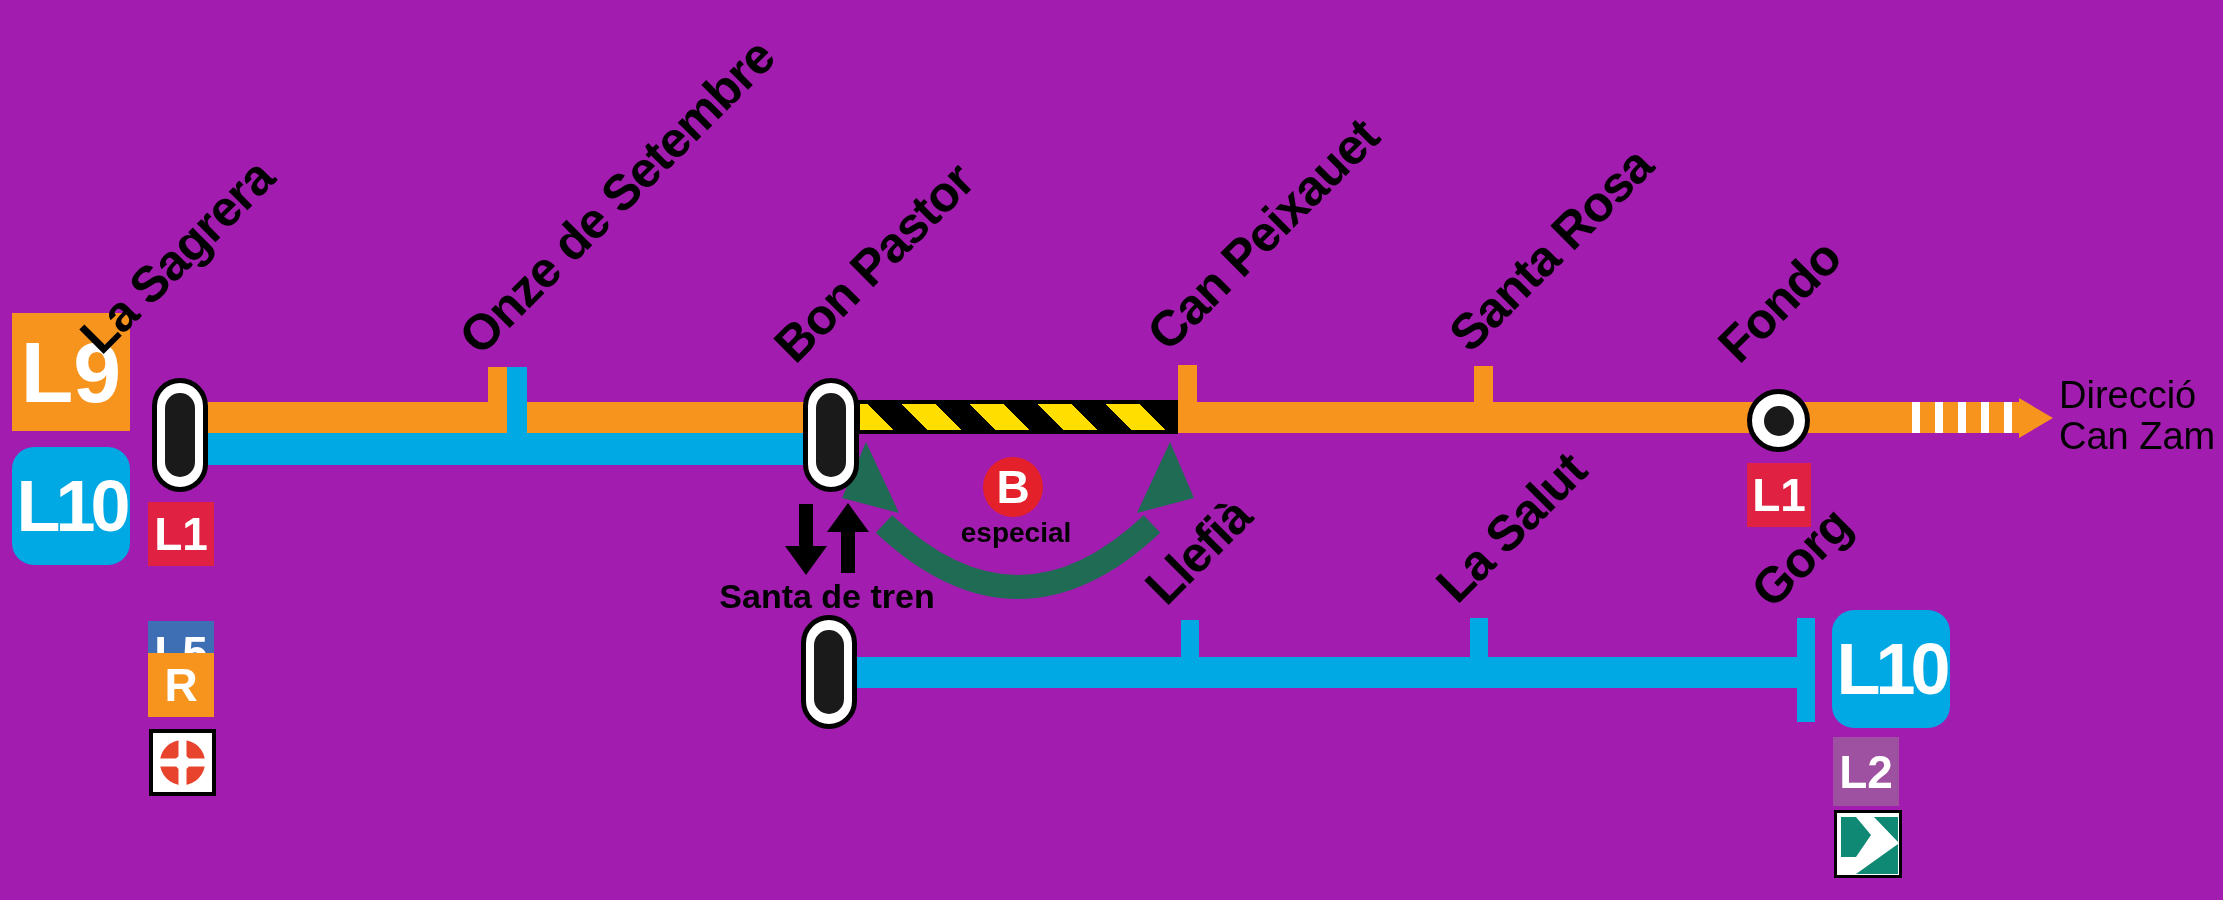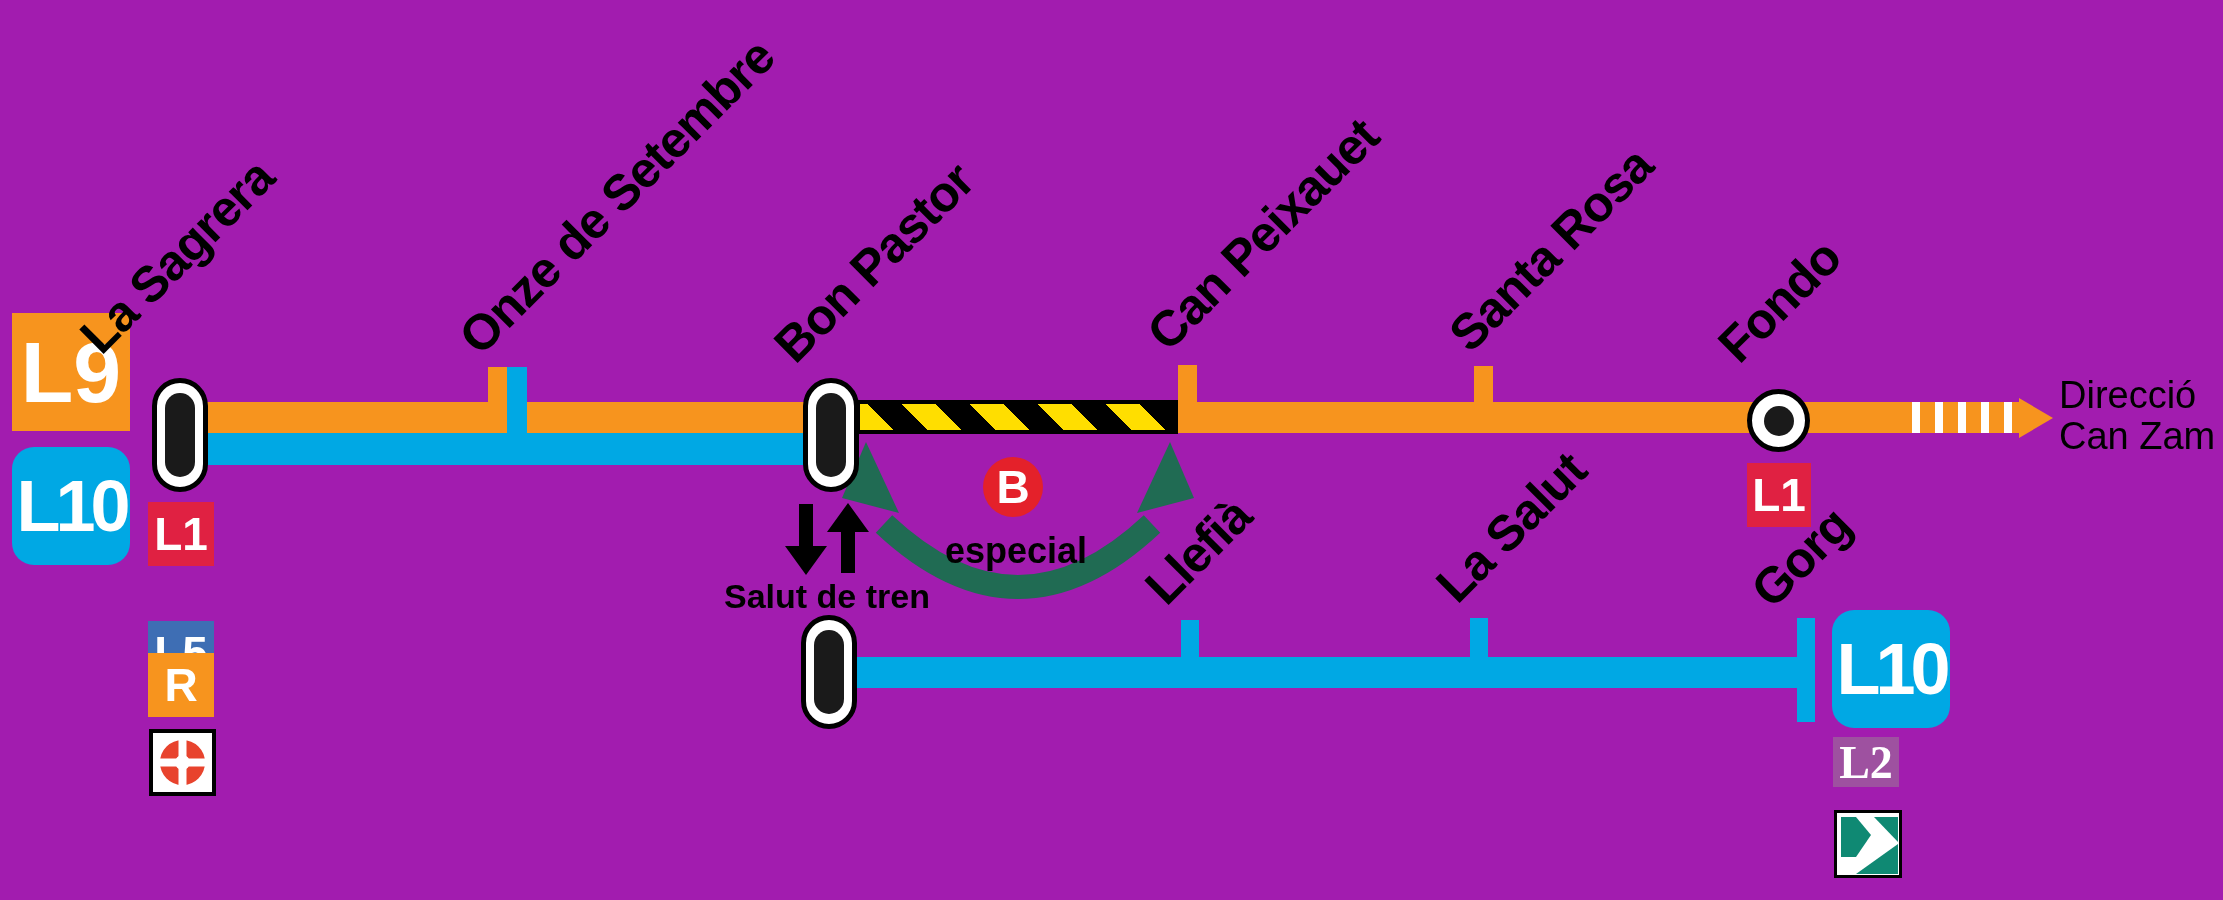--- a/index.html
+++ b/index.html
@@ -76,22 +76,22 @@
   .canvi-label{
     position:absolute;left:692px;top:577px;width:270px;text-align:center;
     font-weight:bold;font-size:34px;color:#000;white-space:nowrap;z-index:8;
   }
   .bus-circle{
     position:absolute;left:983px;top:457px;width:60px;height:60px;border-radius:50%;
     background:#E4212A;color:#fff;font-weight:bold;font-size:46px;
     display:flex;align-items:center;justify-content:center;z-index:8;
   }
   .especial-label{
-    position:absolute;left:891px;top:530px;width:250px;text-align:center;
-    font-weight:bold;font-size:36px;color:#000;z-index:8;
+    position:absolute;left:891px;top:517px;width:250px;text-align:center;
+    font-weight:bold;font-size:28px;color:#000;z-index:8;
   }
   svg{display:block;}
   .overlay-svg{position:absolute;left:0;top:0;z-index:5;pointer-events:none;}
 </style>
 </head>
 <body>
 
 <div id="canvas">
 
   <div class="line l9-color" style="left:180px;top:402px;width:1717px;height:31px;"></div>
@@ -142,21 +142,21 @@
     <svg width="59" height="59" viewBox="0 0 59 59">
       <circle cx="29.5" cy="29.5" r="15" fill="none" stroke="#E8432D" stroke-width="15"></circle>
       <rect x="25.5" y="4" width="8" height="51" fill="#fff"></rect>
       <rect x="4" y="25.5" width="51" height="8" fill="#fff"></rect>
     </svg>
   </div>
 
   <div class="badge badge-sm bg-l1" style="left:1747px;top:463px;width:64px;">L1</div>
 
   <div class="badge badge-big-tight bg-l10" style="left:1832px;top:610px;">L10</div>
-  <div class="badge badge-sm bg-l2" style="left:1833px;top:737px;height:50px;font-family:Liberation Serif, serif;">L2</div>
+  <div class="badge badge-sm bg-l2" style="left:1833px;top:737px;height:69px;">L2</div>
   <div class="icon-box" style="left:1834px;top:810px;width:68px;height:68px;border-width:3px;">
     <svg width="62" height="62" viewBox="0 0 62 62">
       <polygon points="4,4 19,4 34,22 19,44 4,44" fill="#0F8973"></polygon>
       <polygon points="37,4 61,4 61,29" fill="#0F8973"></polygon>
       <polygon points="19,61 61,61 61,31" fill="#0F8973"></polygon>
     </svg>
   </div>
 
   <div class="bus-circle">B</div>
   <div class="especial-label">especial</div>
@@ -164,20 +164,20 @@
   <div class="station-label" style="left:107px;top:312px;">La Sagrera</div>
   <div class="station-label" style="left:486px;top:313px;">Onze de Setembre</div>
   <div class="station-label" style="left:801px;top:321px;">Bon Pastor</div>
   <div class="station-label" style="left:1174px;top:309px;">Can Peixauet</div>
   <div class="station-label" style="left:1476px;top:310px;">Santa Rosa</div>
   <div class="station-label" style="left:1745px;top:321px;">Fondo</div>
   <div class="station-label" style="left:1172px;top:563px;">Llefià</div>
   <div class="station-label" style="left:1463px;top:561px;">La Salut</div>
   <div class="station-label" style="left:1778px;top:566px;">Gorg</div>
 
-  <div class="canvi-label">Salut de tren</div>
+  <div class="canvi-label">Santa de tren</div>
 
   <div class="direction-label">
     <div>Direcció</div>
     <div>Can Zam</div>
   </div>
 
 </div>
 
 </body></html>

